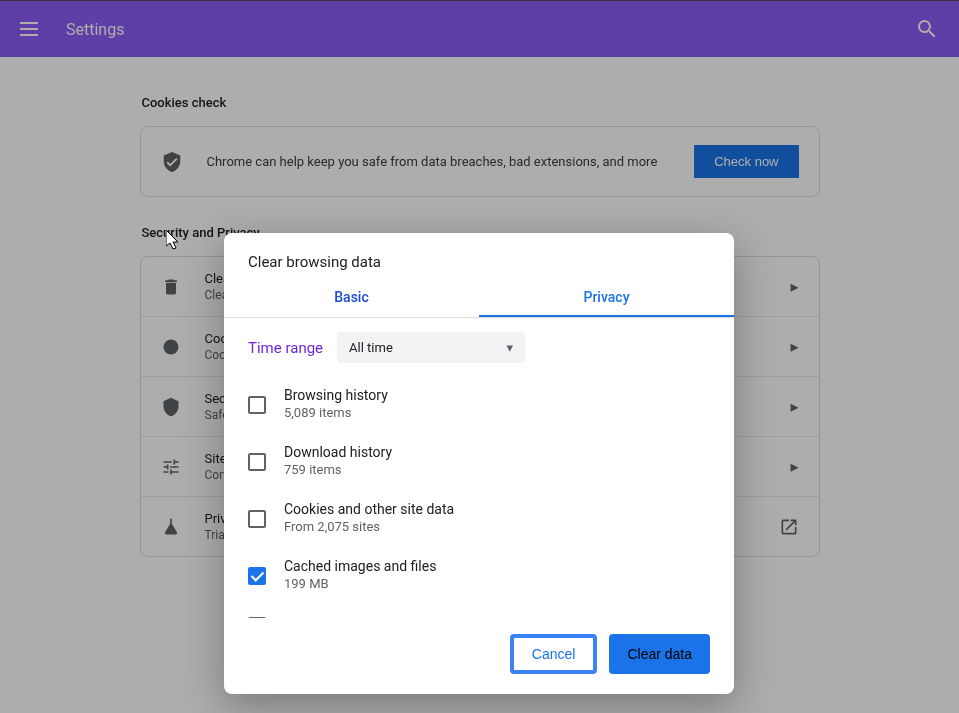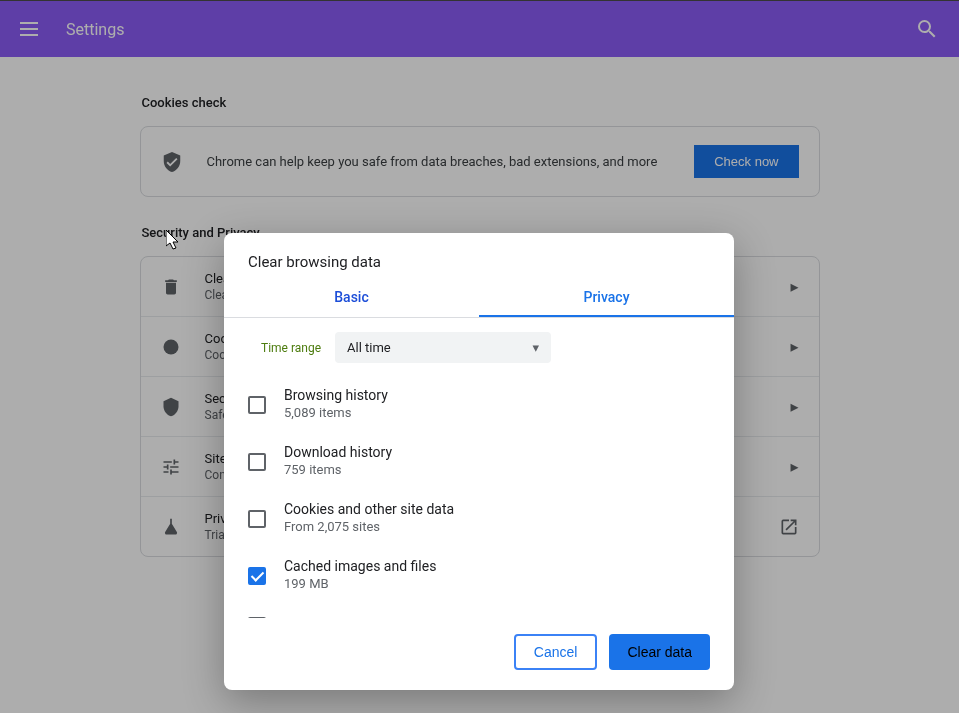--- a/index.html
+++ b/index.html
@@ -46,34 +46,34 @@
 .chevron { color:#5f6368; font-size:16px; margin-left: 12px; }
 
 .overlay { position:absolute; inset:0; background:rgba(0,0,0,0.32); }
 .dialog { position:absolute; left:224px; top:232px; width:510px; background:#fff; border-radius:8px; box-shadow: 0 12px 40px rgba(0,0,0,0.3); overflow:hidden; }
 .dialog-title { padding: 20px 24px 8px; font-size:15px; color:#202124; }
 .tabs { display:flex; border-bottom: 1px solid #dadce0; }
 .tab { flex:1; text-align:center; padding:10px 0; font-size:14px; font-weight:500; color:#1d4ed8; cursor:pointer; border-bottom:2px solid transparent; }
 .tab.active { color:#1a73e8; border-bottom:2px solid #1a73e8; }
 .dialog-body { padding: 14px 24px 0 24px; height: 300px; overflow-y: scroll; position:relative; }
 .time-row { display:flex; align-items:center; gap: 14px; margin-bottom: 12px; }
-.time-label { font-size:12px; color:#4d7c0f;margin-left:13px; }
-.select { background:#f1f3f4; border:none; border-radius:4px; padding: 8px 12px; font-size:13px; color:#202124; width:216px; display:flex; align-items:center; justify-content:space-between; cursor:pointer; }
+.time-label { font-size:15px; color:#6d28d9; }
+.select { background:#f1f3f4; border:none; border-radius:4px; padding: 8px 12px; font-size:13px; color:#202124; width:188px; display:flex; align-items:center; justify-content:space-between; cursor:pointer; }
 
 .opt { display:flex; align-items:center; padding: 12px 0; gap: 18px; }
 .cbwrap { width:18px; height:18px; margin-top:2px; }
 .cb { width:18px; height:18px; border:2px solid #5f6368; border-radius:2px; cursor:pointer; position:relative; display:inline-block; }
 .cb.checked { background:#1a73e8; border-color:#1a73e8; }
 .cb.checked::after { content:''; position:absolute; left:4px; top:0px; width:5px; height:10px; border:solid #fff; border-width:0 2px 2px 0; transform:rotate(45deg); }
 .opt-text { flex:1; }
 .opt-title { font-size:14px; color:#202124; }
 .opt-sub { font-size:13px; color:#5f6368; margin-top:2px; }
 
 .dialog-footer { display:flex; justify-content:flex-end; gap:12px; padding: 16px 24px 20px; }
-.btn-secondary { border:2px solid #3b82f6; background:#fff; color:#1a73e8; border-radius:4px; padding:8px 18px; font-size:14px; font-weight:500; cursor:pointer; }
+.btn-secondary { border:4px solid #3b82f6; background:#fff; color:#1a73e8; border-radius:4px; padding:8px 18px; font-size:14px; font-weight:500; cursor:pointer; }
 .btn-primary { border:none; background:#1a73e8; color:#000000; border-radius:4px; padding:8px 18px; font-size:14px; font-weight:500; cursor:pointer; }
 
 .cursor { position:absolute; left:166px; top:229px; pointer-events:none; z-index:100; }
 
 ::-webkit-scrollbar { width: 12px; }
 ::-webkit-scrollbar-track { background: #f1f1f1; }
 ::-webkit-scrollbar-thumb { background: #c1c1c1; border-radius: 2px; }
 </style>
 </head>
 <body>

